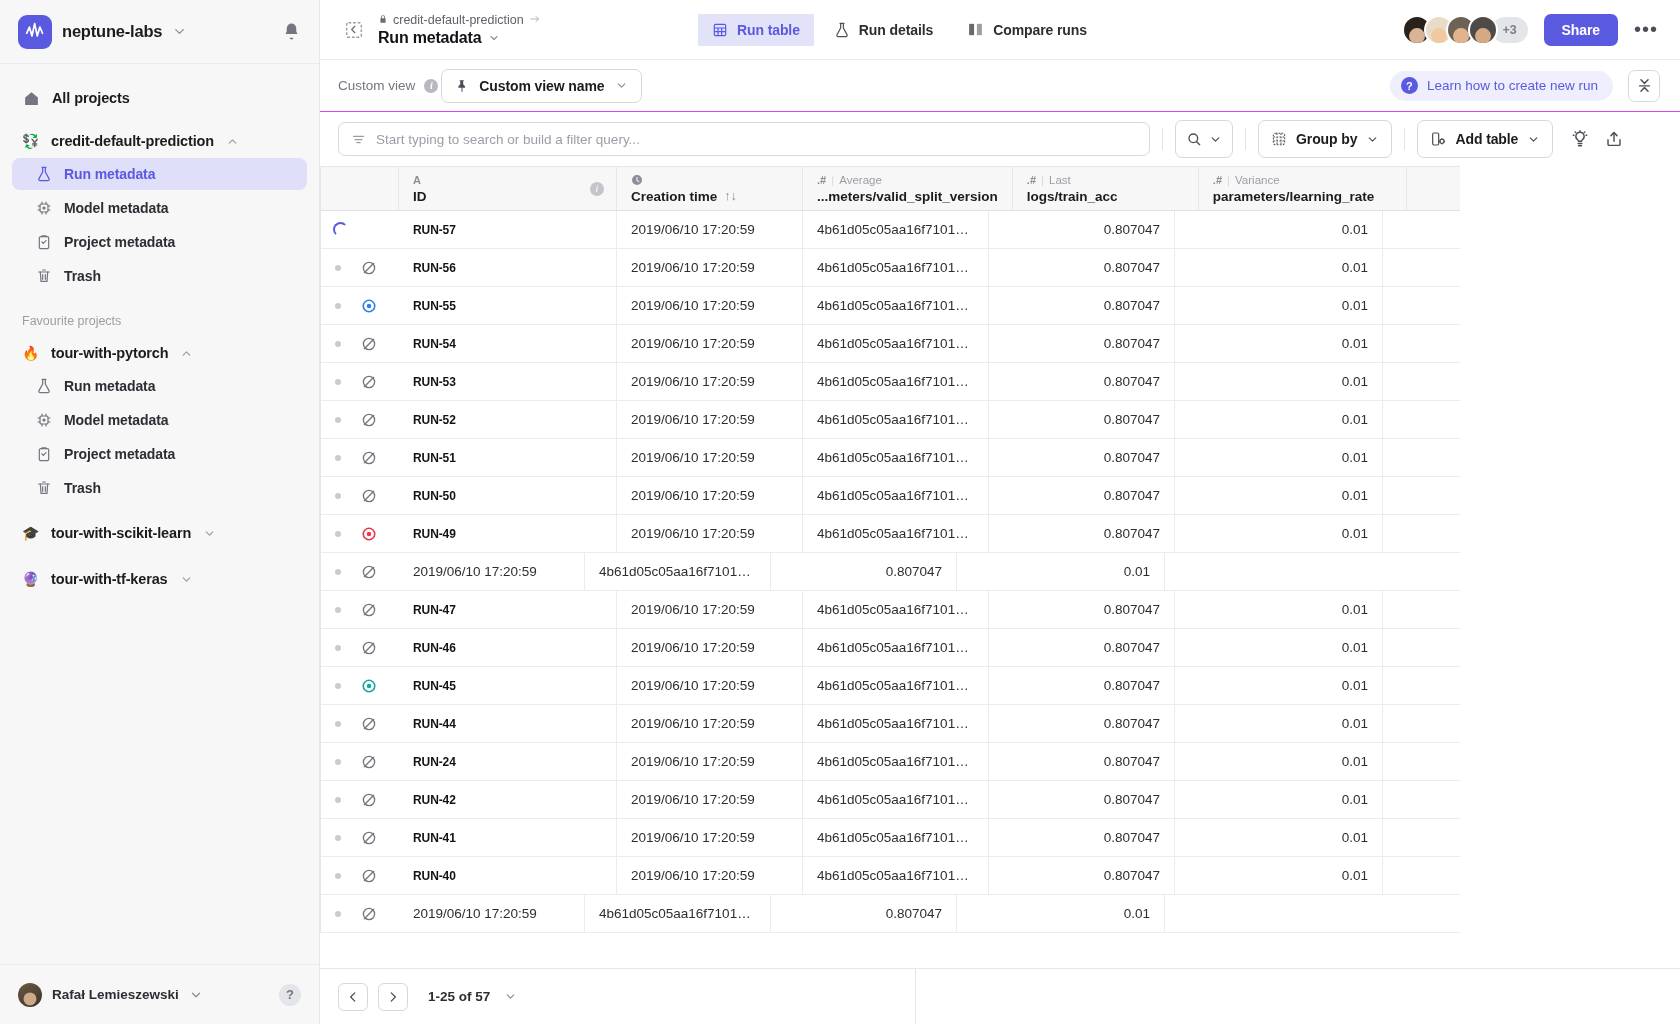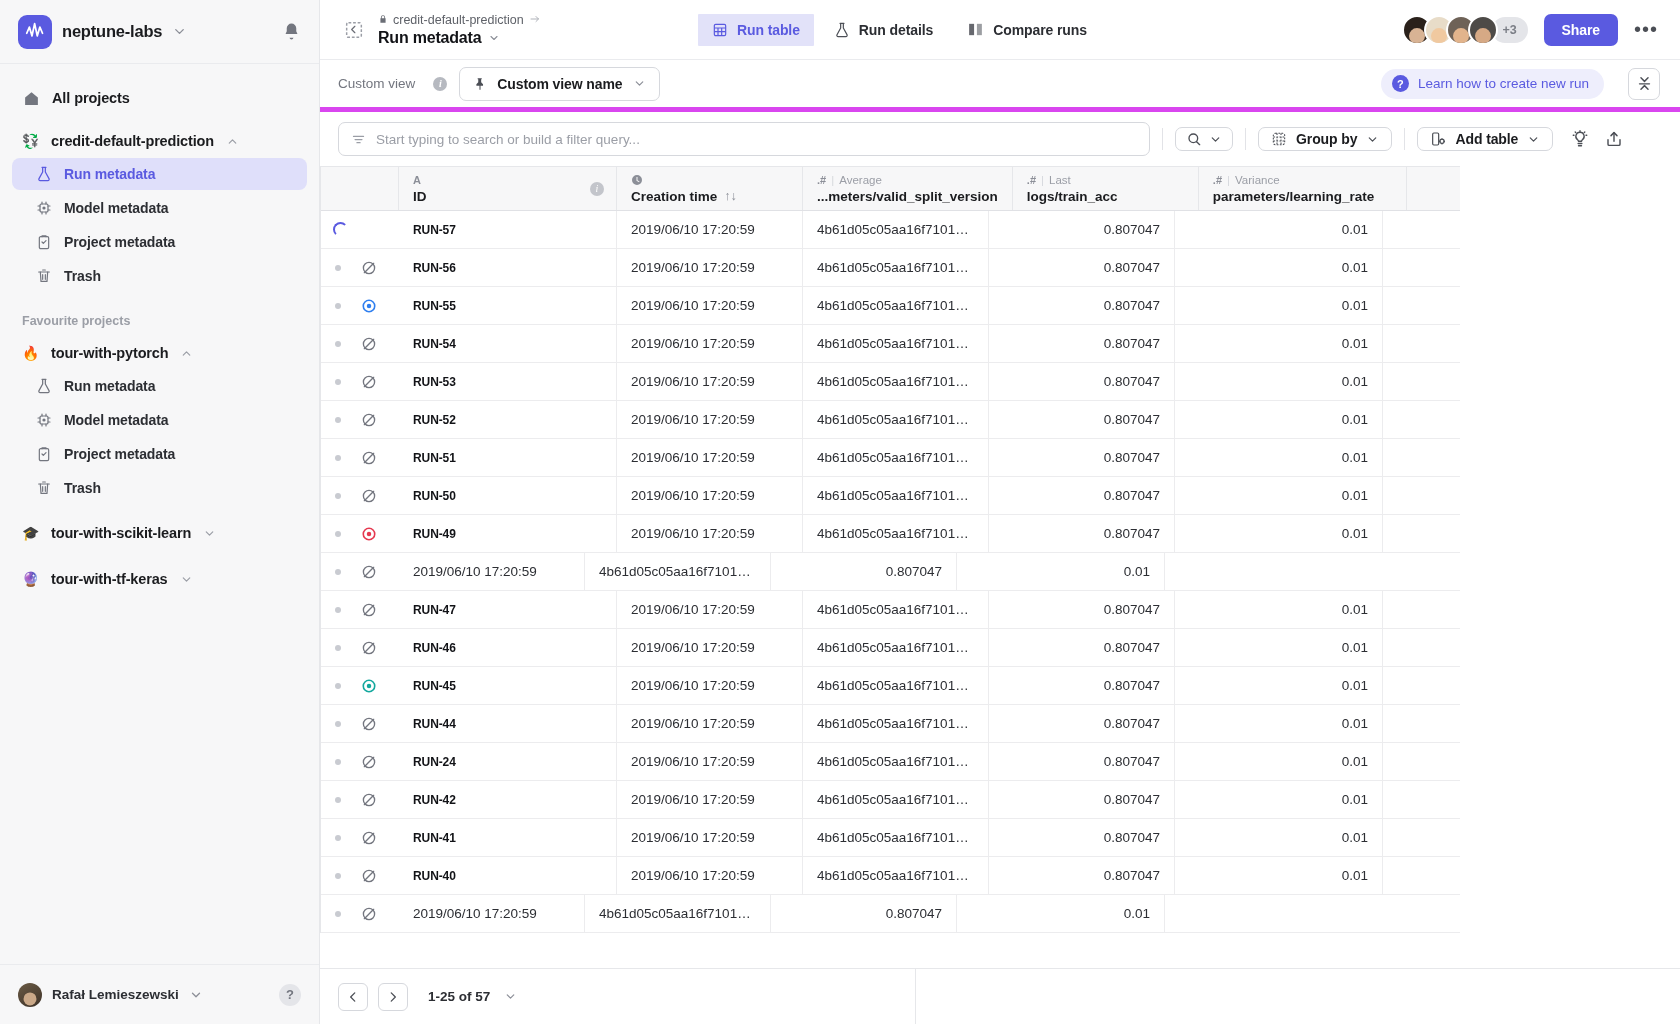--- a/index.html
+++ b/index.html
@@ -62,21 +62,21 @@
   .child-row {
     display: flex; align-items: center; gap: 11px;
     height: 32px; margin: 2px 12px; padding: 0 10px 0 22px;
     border-radius: 8px; cursor: pointer;
   }
   .child-row.active { background: #dfdffa; }
   .child-row.active .nav-label.sub { color: #5a5ae0; font-weight: 700; }
   .child-row.active .nav-icon { color: #5a5ae0; }
 
   .fav-label {
-    font-size: 12.5px; color: #9b9ea6; font-weight: 700;
+    font-size: 12.5px; color: #9b9ea6; font-weight: 400;
     padding: 0 22px; margin-top: 22px; margin-bottom: 10px;
   }
 
   .side-bottom {
     height: 60px; border-top: 1px solid #eaebee;
     display: flex; align-items: center; padding: 0 18px; gap: 10px;
   }
   .avatar-sm {
     width: 24px; height: 24px; border-radius: 50%;
     background: linear-gradient(150deg,#6b5b45,#3d3128);
@@ -139,22 +139,22 @@
   }
   .share-btn {
     height: 32px; padding: 0 18px; border-radius: 7px; background: #5a5ae0;
     color: #fff; font-size: 14px; font-weight: 700; border: none; cursor: pointer;
     letter-spacing: -0.1px;
   }
   .dots { color: #4b4e55; font-size: 20px; cursor: pointer; padding: 0 2px; letter-spacing:1px;}
 
   
   .viewbar {
-    height: 52px; display: flex; align-items: center; gap: 12px;
-    padding: 0 20px 0 18px; border-bottom: 5px solid #d946ef;
+    height: 52px; display: flex; align-items: center; gap: 3px;
+    padding: 0 20px 0 18px; border-bottom: 1px solid #d946ef;
   }
   .cv-text { font-size: 13.5px; color: #73767f; }
   .info-dot {
     width: 14px; height: 14px; border-radius: 50%; background: #b6b9c0; color: #fff;
     font-size: 10px; font-weight: 700; display: inline-flex; align-items: center;
     justify-content: center; margin-left: 6px; font-style: italic; font-family: "Liberation Serif", serif;
   }
   .cv-select {
     display: flex; align-items: center; gap: 10px; height: 34px; padding: 0 13px;
     border: 1px solid #d6d8dd; border-radius: 7px; background: #fff; cursor: pointer;
@@ -184,21 +184,21 @@
     flex: 0 0 812px; height: 34px; border: 1px solid #d6d8dd; border-radius: 7px;
     display: flex; align-items: center; gap: 10px; padding: 0 12px; background:#fff;
   }
   .search-wrap input {
     border: none; outline: none; font-size: 13.5px; color: #2c2e33;
     font-family: "Liberation Sans", sans-serif; width: 100%; background: transparent;
   }
   .search-wrap input::placeholder { color: #9b9ea6; }
   .sep { width: 1px; height: 22px; background: #e2e3e7; margin: 0 12px; }
   .pill-btn {
-    display: flex; align-items: center; gap: 9px; height: 24px; padding: 0 12px;
+    display: flex; align-items: center; gap: 9px; height: 38px; padding: 0 12px;
     border: 1px solid #d6d8dd; border-radius: 7px; background: #fff; cursor: pointer;
     font-size: 14px; font-weight: 700; color: #1b1c1f; letter-spacing:-0.1px;
   }
   .pill-btn .pi { color: #4b4e55; display: flex; align-items: center; }
   .icon-only { padding: 0 10px; gap: 7px; }
   .bulb-btn, .share2-btn {
     width: 34px; height: 34px; border-radius: 7px; background: #fff;
     display: flex; align-items: center; justify-content: center; cursor: pointer;
     color: #4b4e55; border: 1px solid transparent;
   }

